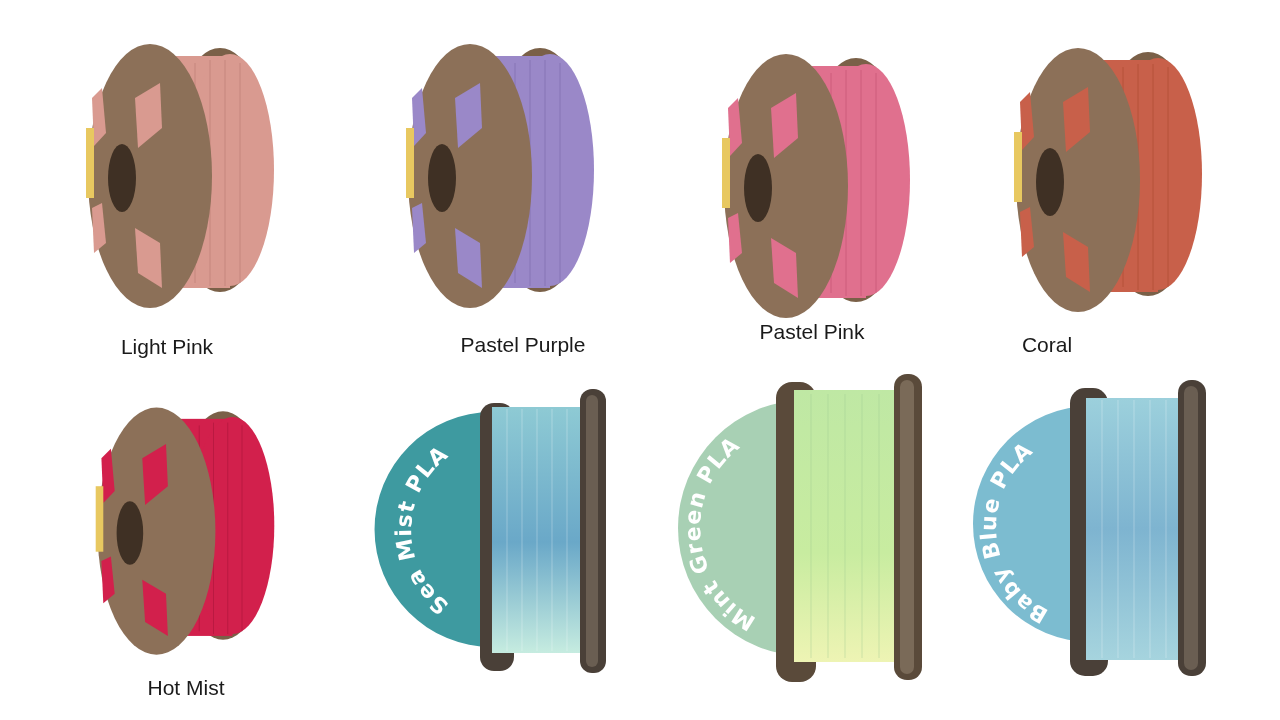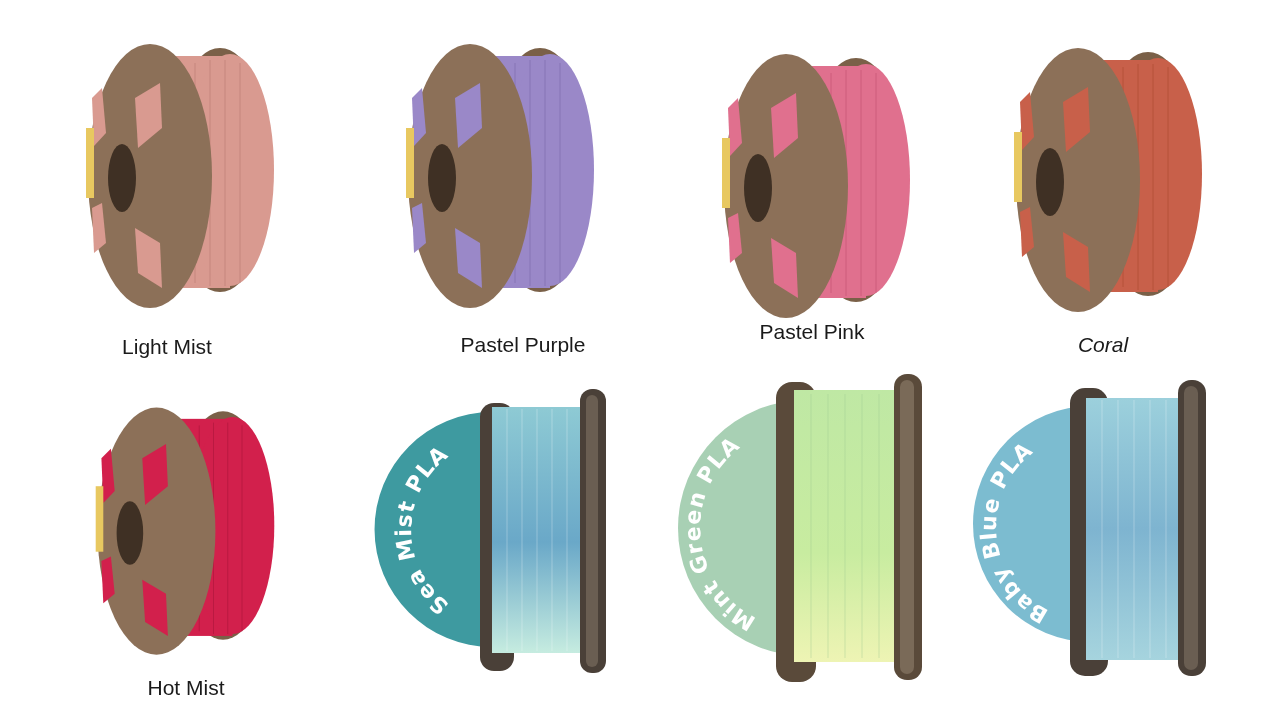--- a/index.html
+++ b/index.html
@@ -26,21 +26,21 @@
     </g>
     <ellipse cx="70" cy="138" rx="62" ry="132" fill="#8c7058"></ellipse>
     <ellipse cx="42" cy="140" rx="14" ry="34" fill="#3f3024"></ellipse>
     <polygon points="55,60 80,45 82,90 58,110" fill="#d99a90"></polygon>
     <polygon points="55,190 80,205 82,250 58,235" fill="#d99a90"></polygon>
     <polygon points="12,60 22,50 26,95 14,108" fill="#d99a90"></polygon>
     <polygon points="12,170 22,165 26,205 14,215" fill="#d99a90"></polygon>
     <rect x="6" y="90" width="8" height="70" fill="#e8c860"></rect>
   </svg>
 </div>
-<div class="label" style="left:167px;top:335px;">Light Mist</div>
+<div class="label" style="left:167px;top:335px;">Light Pink</div>
 
 <div class="item" style="left:400px;top:38px;width:200px;height:280px;">
   <svg width="200" height="280" viewBox="0 0 200 280">
     <ellipse cx="140" cy="132" rx="52" ry="122" fill="#7a6048"></ellipse>
     <rect x="68" y="18" width="82" height="232" fill="#9a88c8"></rect>
     <ellipse cx="150" cy="132" rx="44" ry="116" fill="#9a88c8"></ellipse>
     <g stroke="#7a68a8" stroke-width="1" opacity=".6">
       <line x1="100" y1="30" x2="100" y2="240"></line>
         <line x1="115" y1="25" x2="115" y2="245"></line>
         <line x1="130" y1="22" x2="130" y2="248"></line>
@@ -95,21 +95,21 @@
     </g>
     <ellipse cx="70" cy="138" rx="62" ry="132" fill="#8c7058"></ellipse>
     <ellipse cx="42" cy="140" rx="14" ry="34" fill="#3f3024"></ellipse>
     <polygon points="55,60 80,45 82,90 58,110" fill="#c8604a"></polygon>
     <polygon points="55,190 80,205 82,250 58,235" fill="#c8604a"></polygon>
     <polygon points="12,60 22,50 26,95 14,108" fill="#c8604a"></polygon>
     <polygon points="12,170 22,165 26,205 14,215" fill="#c8604a"></polygon>
     <rect x="6" y="90" width="8" height="70" fill="#e8c860"></rect>
   </svg>
 </div>
-<div class="label" style="left:1103px;top:333px;font-style:italic;">Coral</div>
+<div class="label" style="left:1047px;top:333px;">Coral</div>
 
 <div class="item" style="left:90px;top:402px;width:190px;height:262px;">
   <svg width="190" height="262" viewBox="0 0 200 280" preserveAspectRatio="none">
     <ellipse cx="140" cy="132" rx="52" ry="122" fill="#7a6048"></ellipse>
     <rect x="68" y="18" width="82" height="232" fill="#d2204c"></rect>
     <ellipse cx="150" cy="132" rx="44" ry="116" fill="#d2204c"></ellipse>
     <g stroke="#a81438" stroke-width="1" opacity=".6">
       <line x1="100" y1="30" x2="100" y2="240"></line>
         <line x1="115" y1="25" x2="115" y2="245"></line>
         <line x1="130" y1="22" x2="130" y2="248"></line>

